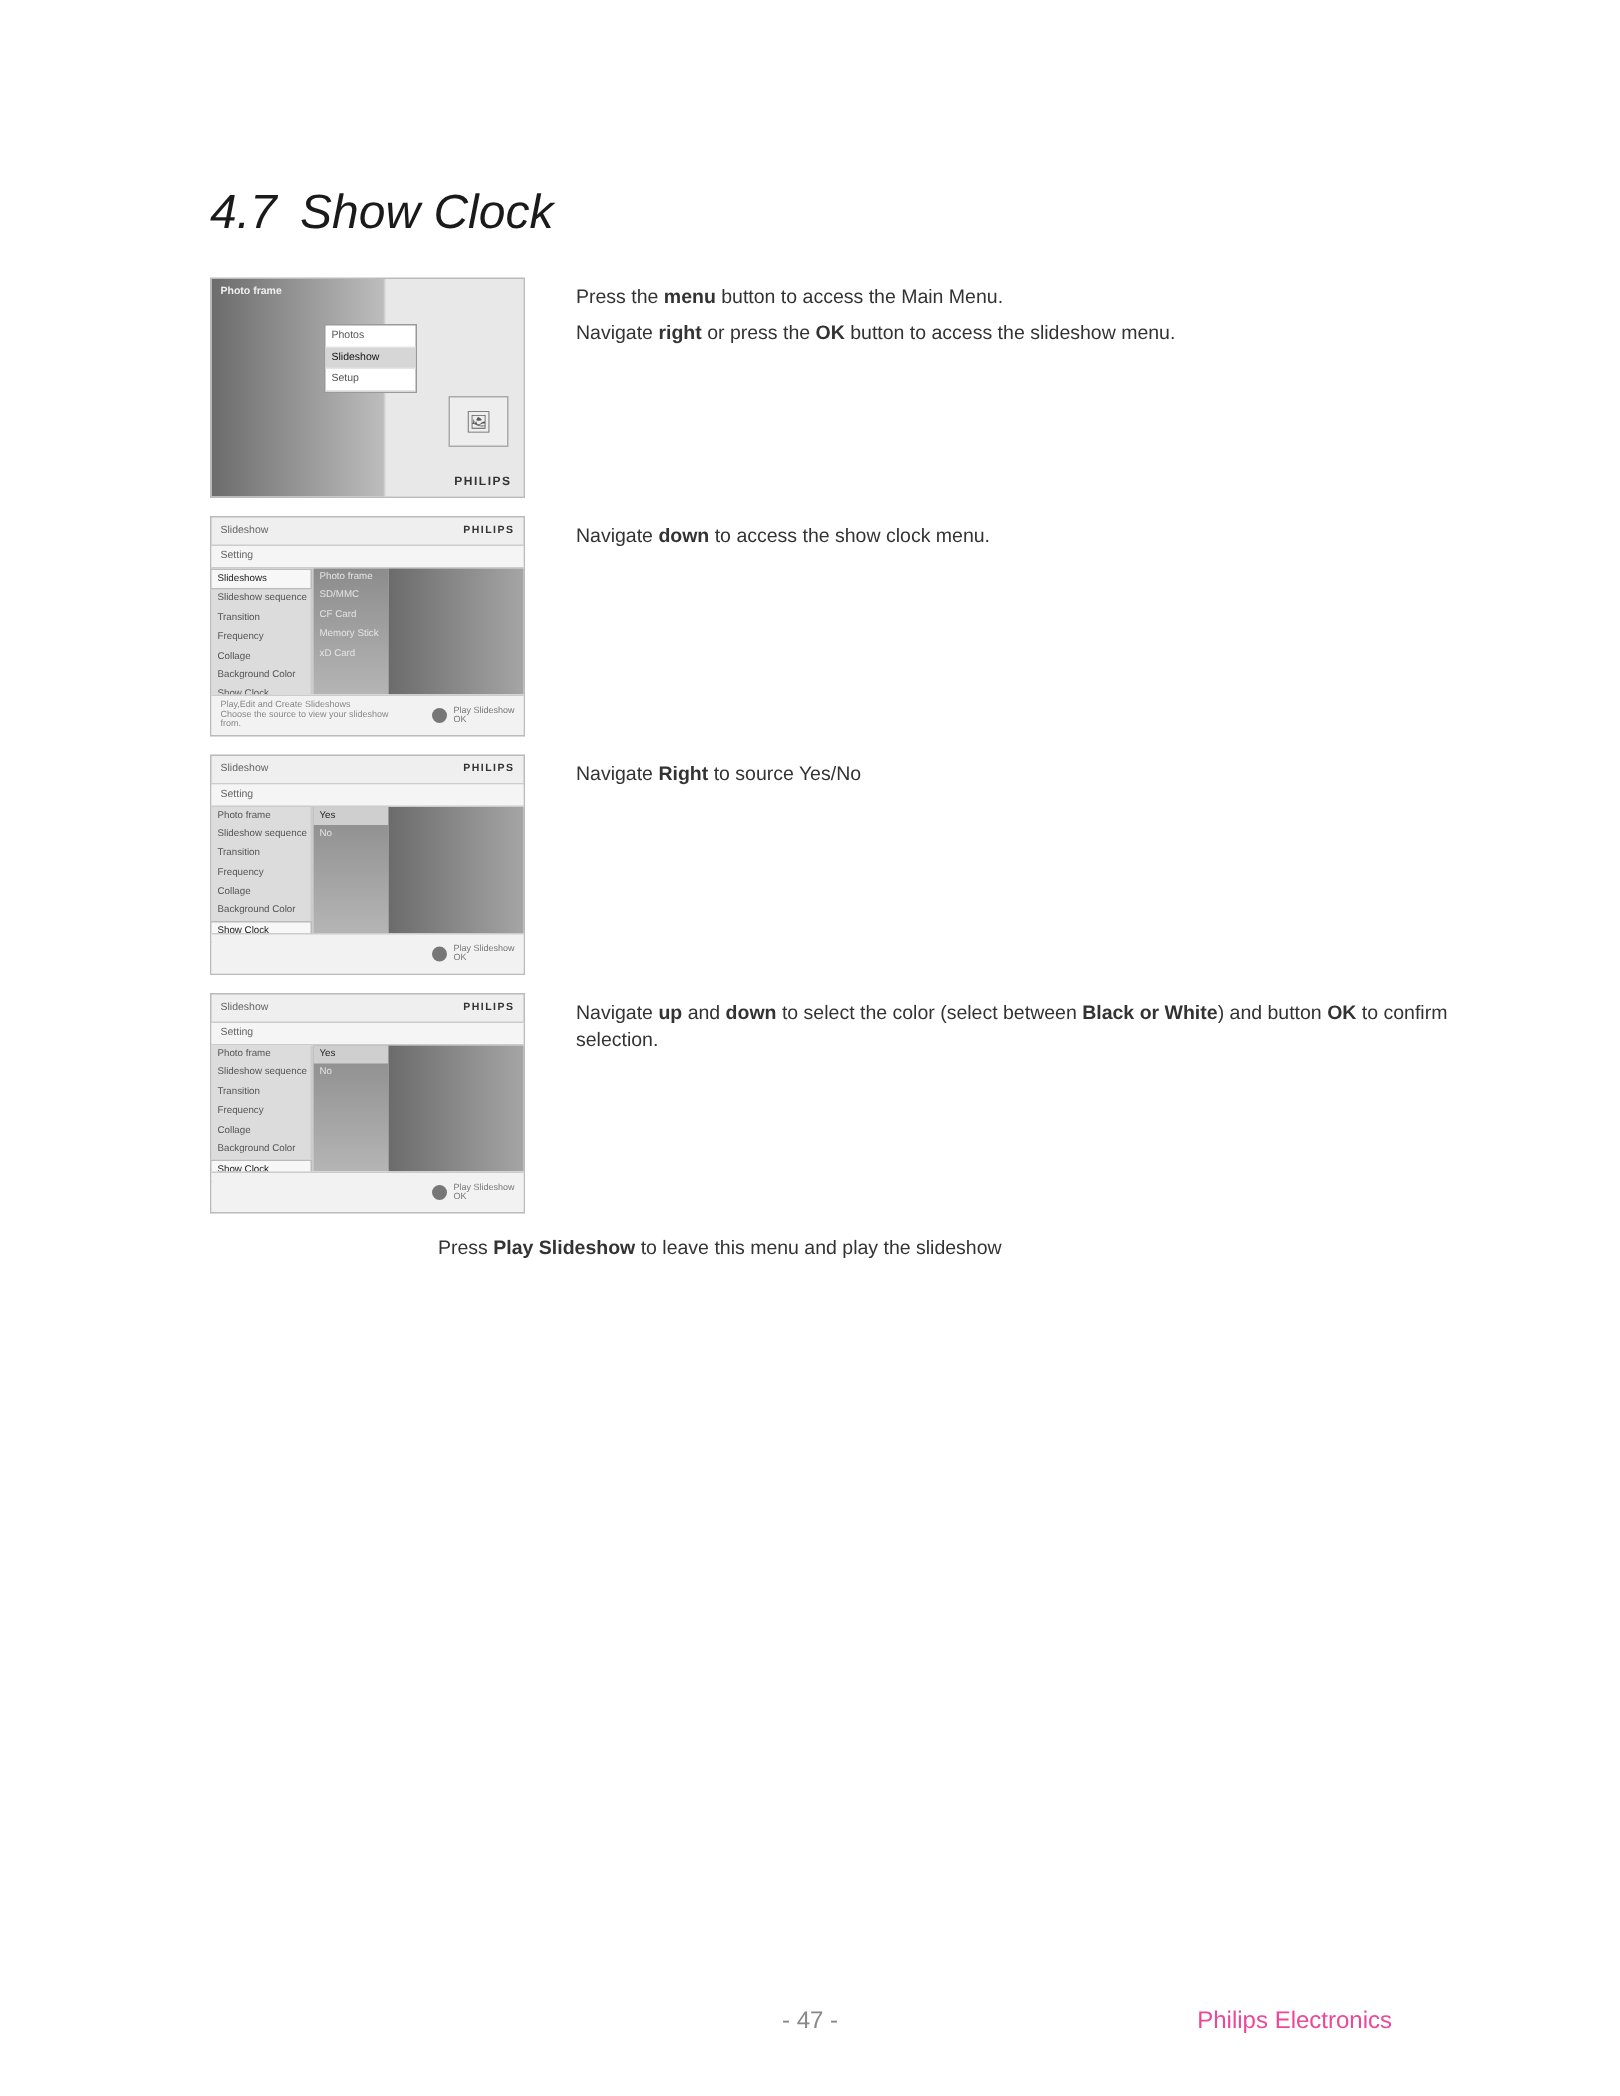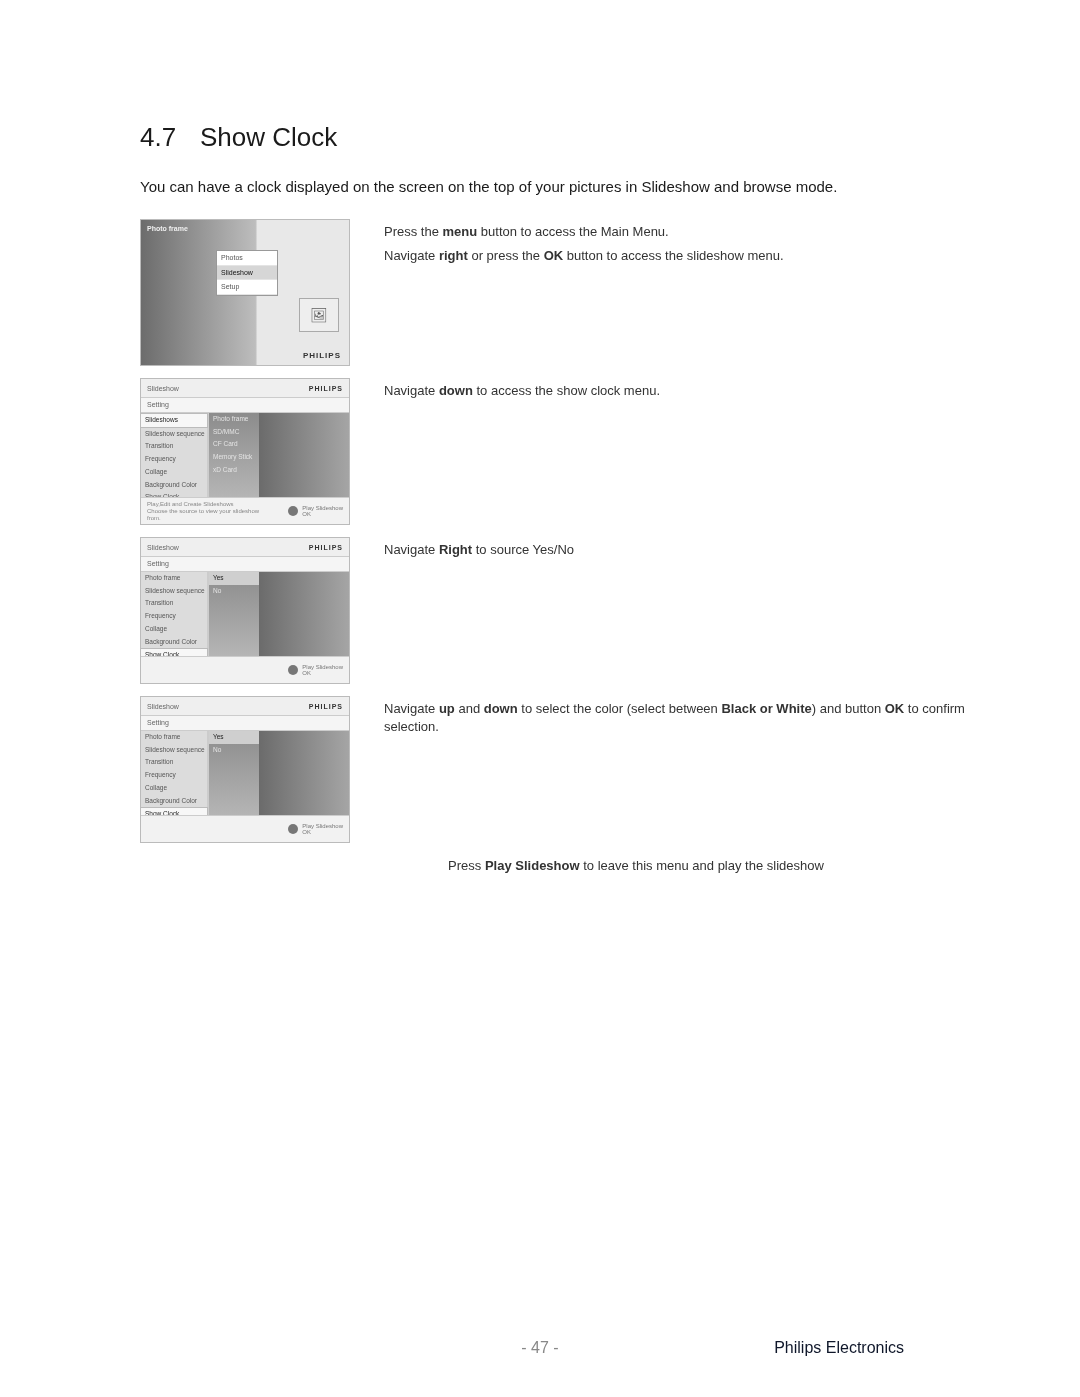--- a/index.html
+++ b/index.html
@@ -1,28 +1,28 @@
 <!DOCTYPE html>
 <html><head>
 <meta charset="utf-8">
 <style>
   html,body{margin:0;padding:0;background:#fff;color:#1a1a1a;font-family:"Gill Sans","Gill Sans MT","Segoe UI",Arial,sans-serif;font-size:14px;line-height:1.35;}
   .page{width:1080px;min-height:1397px;margin:0 auto;position:relative;box-sizing:border-box;padding:120px 100px 60px 140px;}
-  h1.section{font-size:26px;font-weight:400;margin:0 0 22px 0;}
+  h1.section{font-size:32px;font-weight:400;margin:0 0 22px 0;font-style:italic;}
   h1.section .num{display:inline-block;width:60px;}
   p.intro{font-size:15px;margin:0 0 22px 0;max-width:760px;color:#1a1a1a;}
   .block{display:flex;align-items:flex-start;margin-bottom:12px;}
   .thumb{width:210px;flex:0 0 210px;margin-right:22px;}
   .steps{flex:1;padding-top:4px;}
   .steps p{margin:0 0 6px 12px;font-size:13px;color:#333;}
   b{font-weight:600;}
-  .press-play{margin-top:14px;font-size:13px;color:#333;text-align:center;}
+  .press-play{margin-top:14px;font-size:13px;color:#333;}
   .footer{position:absolute;bottom:38px;left:0;width:100%;font-size:16px;color:#888;}
   .footer .pnum{text-align:center;}
-  .footer .brand{position:absolute;right:176px;bottom:0;color:#0f172a;}
+  .footer .brand{position:absolute;right:152px;bottom:0;color:#ec4899;}
 
   
   .t1{position:relative;height:145px;background:linear-gradient(to right,#6c6c6c 0%,#bdbdbd 55%,#e8e8e8 56%,#e8e8e8 100%);border:1px solid #bbb;}
   .t1 .hdr{position:absolute;top:4px;left:6px;font-size:7px;font-weight:600;color:#f0f0f0;}
   .t1 .panel{position:absolute;top:30px;left:75px;width:60px;border:1px solid #999;background:#fff;}
   .t1 .row{font-size:7px;padding:2px 4px;color:#555;border-bottom:1px solid #e4e4e4;}
   .t1 .row.sel{background:#d6d6d6;color:#111;}
   .t1 .preview{position:absolute;right:10px;top:78px;width:38px;height:32px;border:1px solid #aaa;background:#eee;display:flex;align-items:center;justify-content:center;}
   .t1 .preview span{font-size:14px;filter:grayscale(1);opacity:.7;}
   .t1 .logo{position:absolute;right:8px;bottom:4px;font-size:8px;letter-spacing:1px;color:#333;font-weight:600;}
@@ -49,21 +49,20 @@
 </style>
 </head>
 <body>
 
 <div class="page">
 
   <h1 class="section">
     <span class="num">4.7</span><span>Show Clock</span>
   </h1>
 
-  <p class="intro">You can have a clock displayed on the screen on the top of your pictures in Slideshow and browse mode.</p>
 
   <div class="block">
     <div class="thumb">
       <div class="t1">
         <div class="hdr">Photo frame</div>
         <div class="panel">
           <div class="row">Photos</div>
           <div class="row sel">Slideshow</div>
           <div class="row">Setup</div>
         </div>

